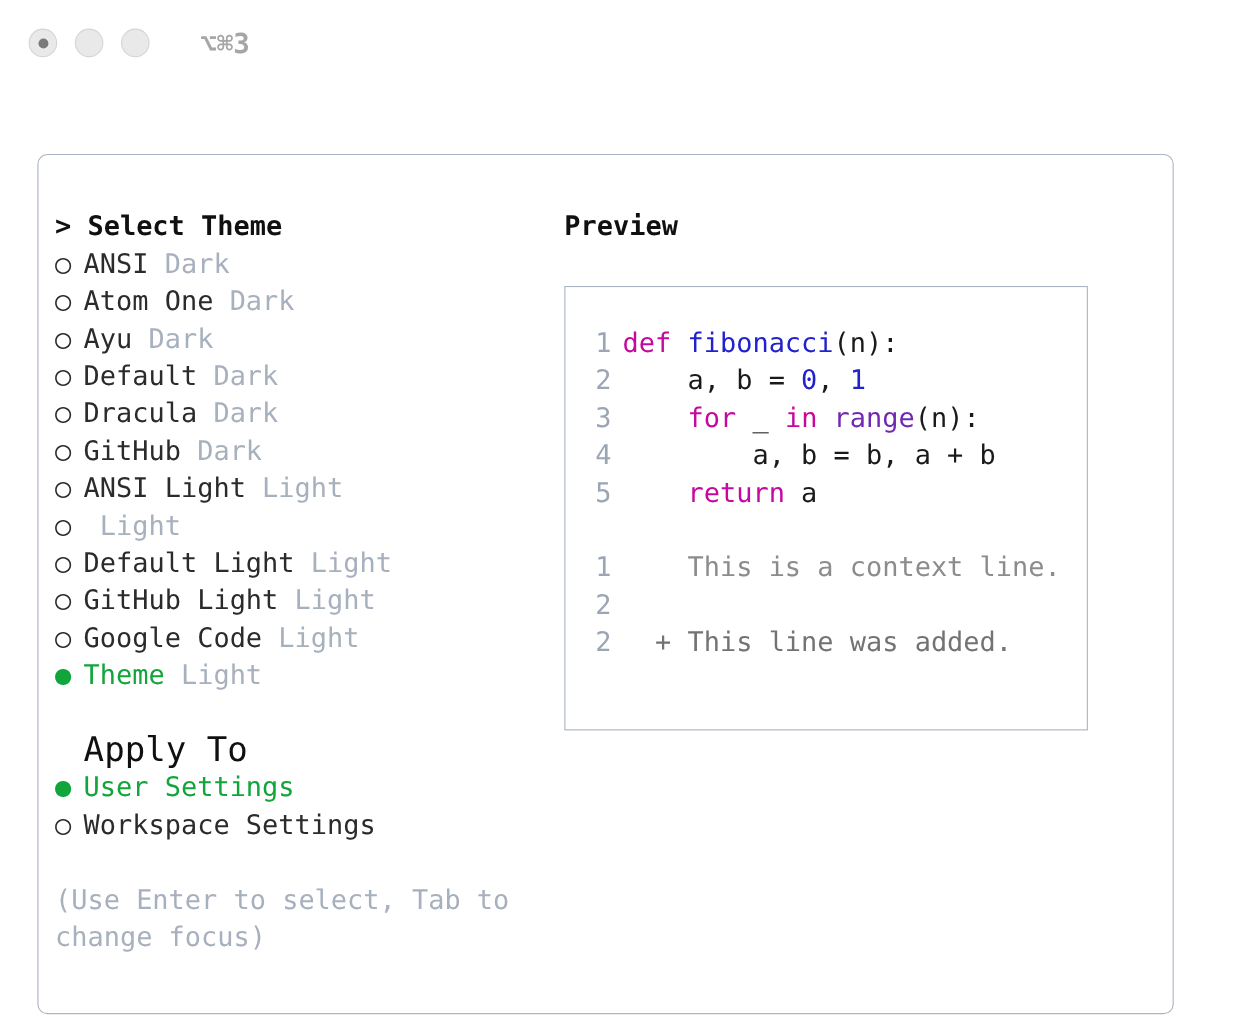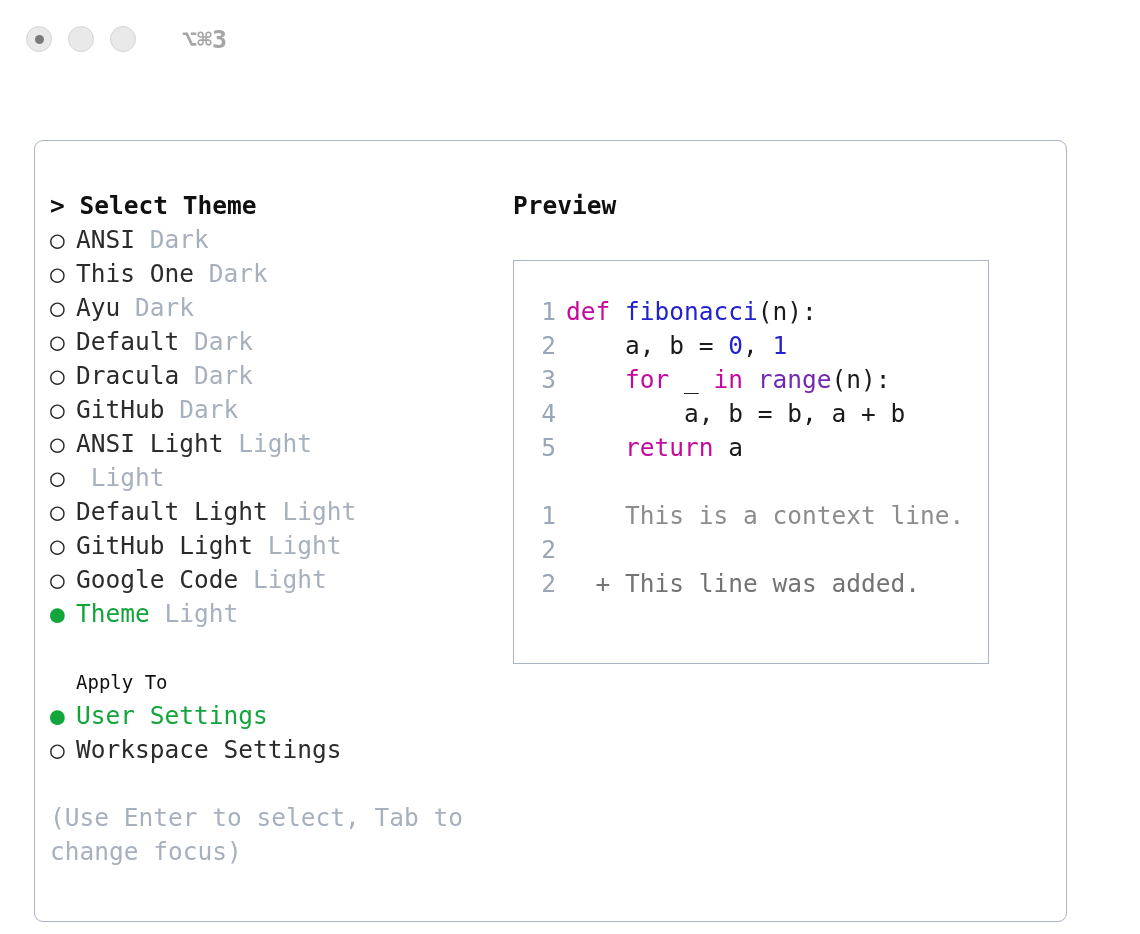--- a/index.html
+++ b/index.html
@@ -107,21 +107,21 @@
     font-size: 24.5px;
     line-height: 34px;
     color: #2b2b2b;
   }
   .bullet.sel { color: #12a53c; }
   .opt .label { color: #2b2b2b; }
   .opt.sel .label { color: #12a53c; }
   .opt .variant { color: #a7b0bd; }
 
   .subheading {
-    font-size: 19px;
+    font-size: 31px;
     line-height: 34px;
     color: #101010;
     padding-left: 26px;
     white-space: pre;
   }
 
   .spacer-lg { height: 34px; }
 
   .hint {
     font-size: 24.5px;
@@ -191,21 +191,21 @@
   <div class="shortcut">⌥⌘3</div>
 </div>
 
 <div class="panel">
   <div class="columns">
 
     <div class="left-col">
       <div class="heading">&gt; Select Theme</div>
       <div id="theme-list">
           <div class="opt"><span class="bullet">○</span><span class="label">ANSI</span><span class="variant"> Dark</span></div>
-          <div class="opt"><span class="bullet">○</span><span class="label">This One</span><span class="variant"> Dark</span></div>
+          <div class="opt"><span class="bullet">○</span><span class="label">Atom One</span><span class="variant"> Dark</span></div>
           <div class="opt"><span class="bullet">○</span><span class="label">Ayu</span><span class="variant"> Dark</span></div>
           <div class="opt"><span class="bullet">○</span><span class="label">Default</span><span class="variant"> Dark</span></div>
           <div class="opt"><span class="bullet">○</span><span class="label">Dracula</span><span class="variant"> Dark</span></div>
           <div class="opt"><span class="bullet">○</span><span class="label">GitHub</span><span class="variant"> Dark</span></div>
           <div class="opt"><span class="bullet">○</span><span class="label">ANSI Light</span><span class="variant"> Light</span></div>
           <div class="opt"><span class="bullet">○</span><span class="variant"> Light</span></div>
           <div class="opt"><span class="bullet">○</span><span class="label">Default Light</span><span class="variant"> Light</span></div>
           <div class="opt"><span class="bullet">○</span><span class="label">GitHub Light</span><span class="variant"> Light</span></div>
           <div class="opt"><span class="bullet">○</span><span class="label">Google Code</span><span class="variant"> Light</span></div>
           <div class="opt sel"><span class="bullet sel">●</span><span class="label">Theme</span><span class="variant"> Light</span></div>

